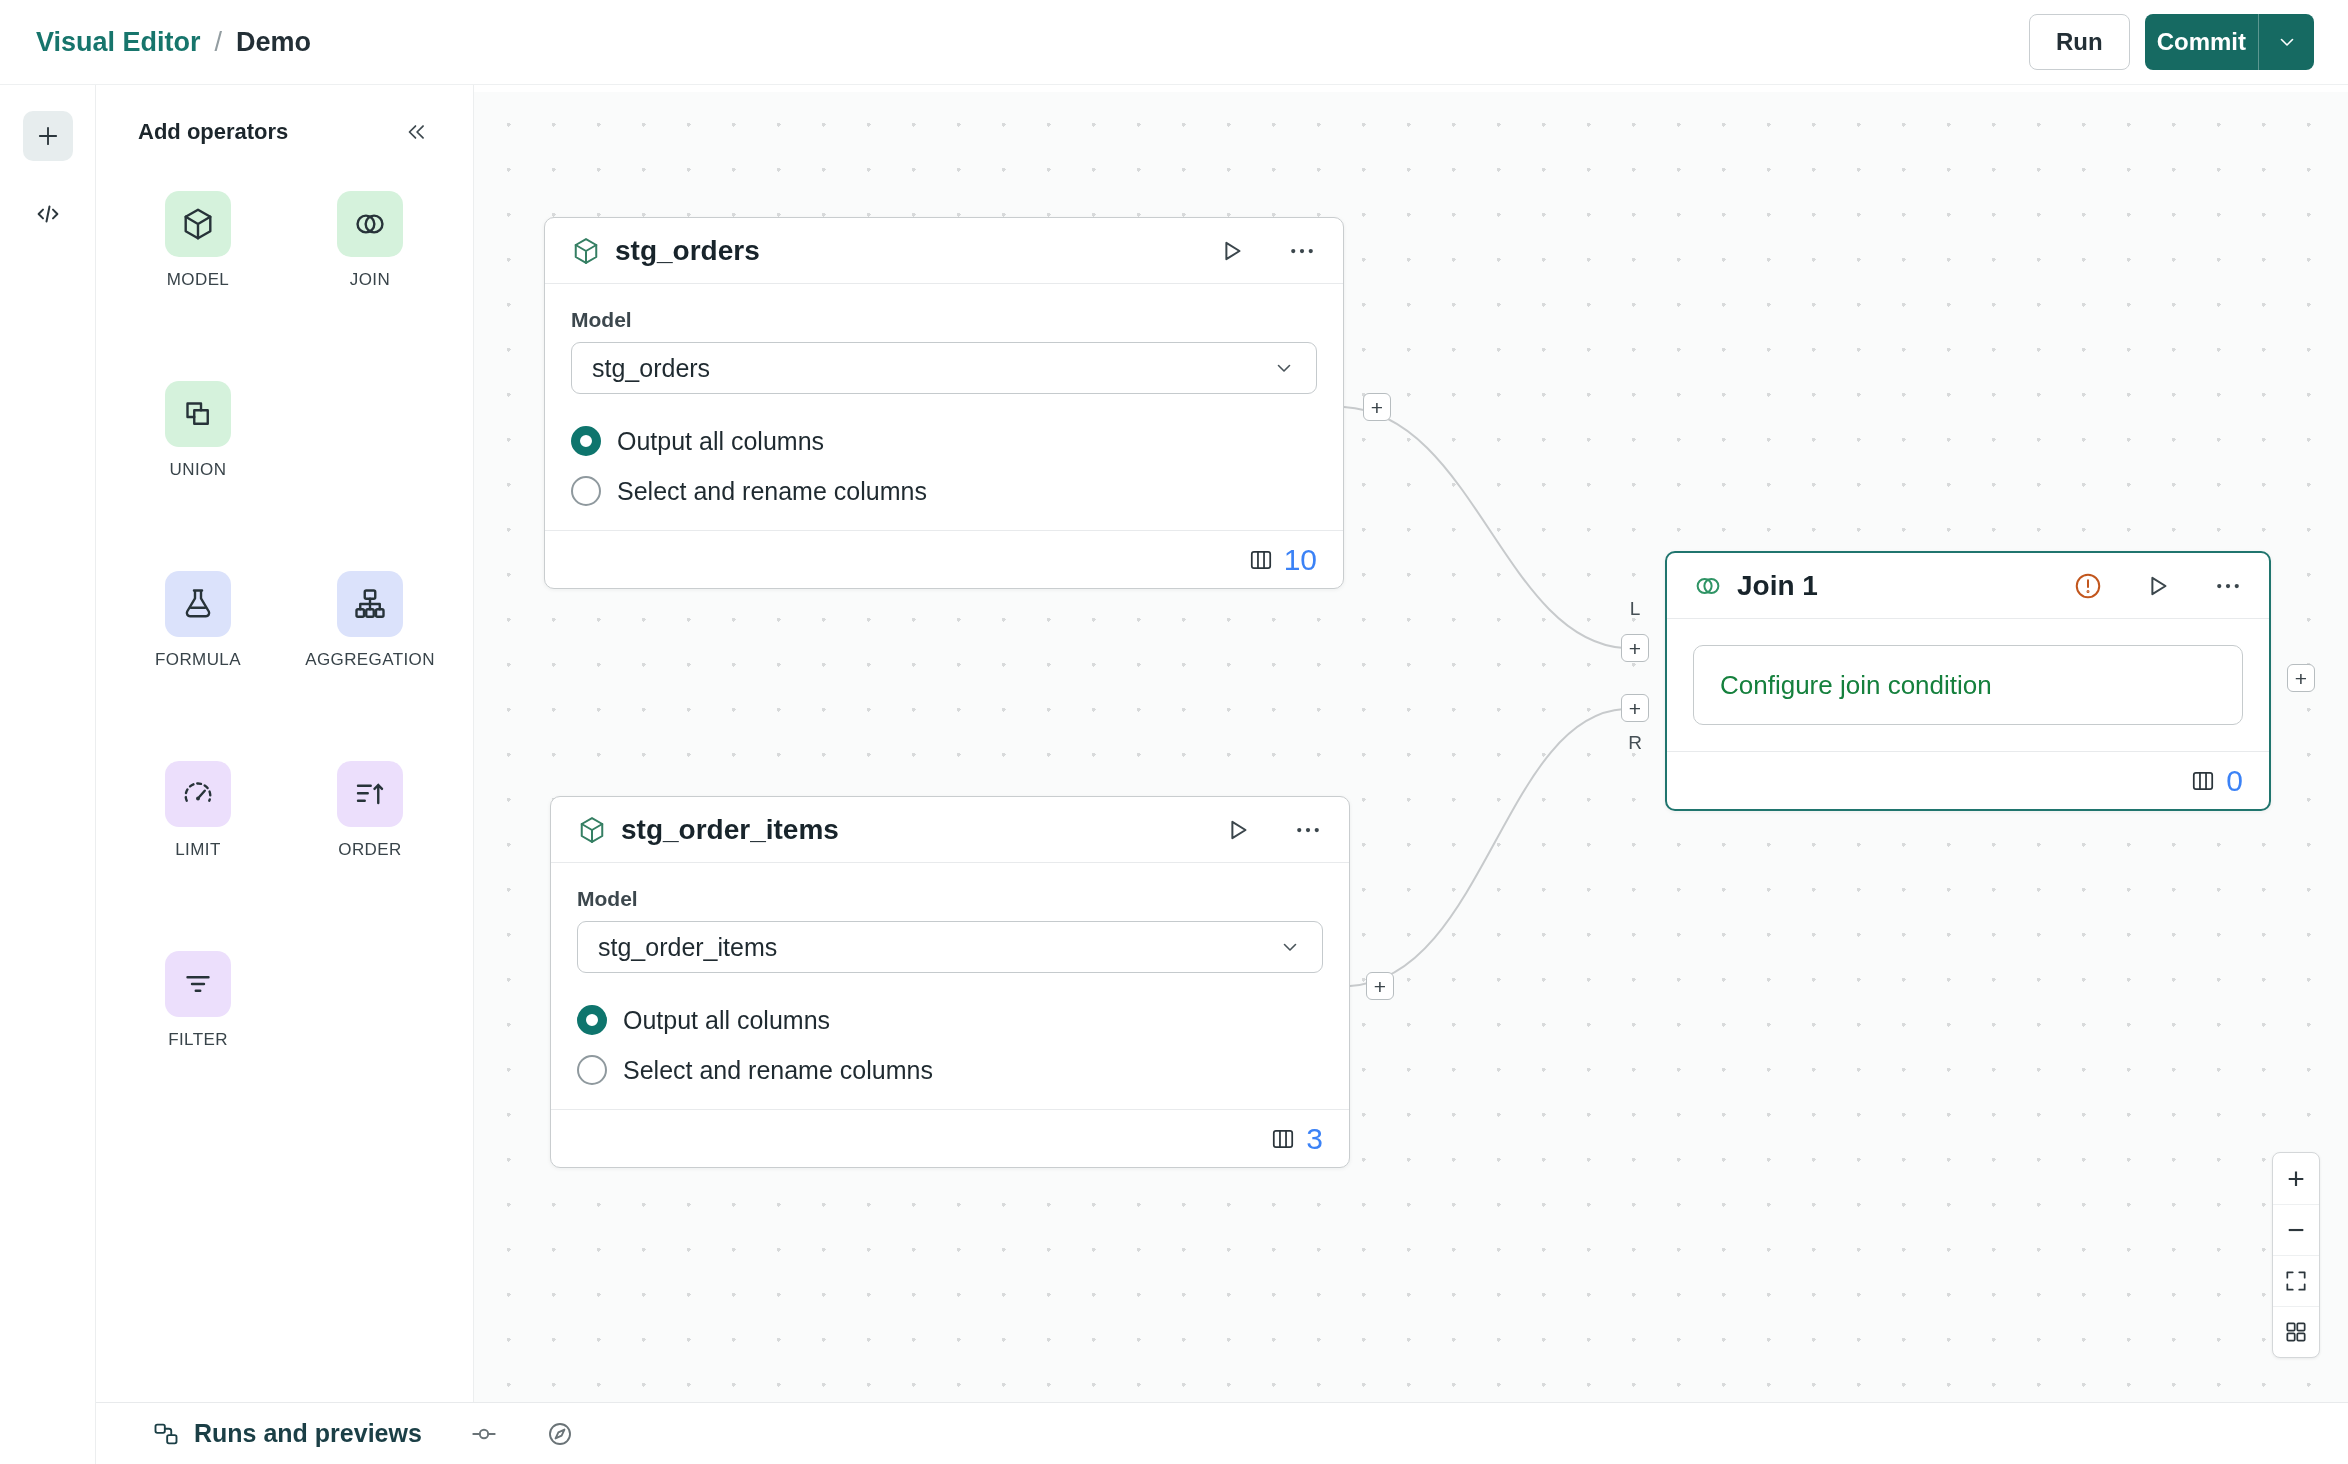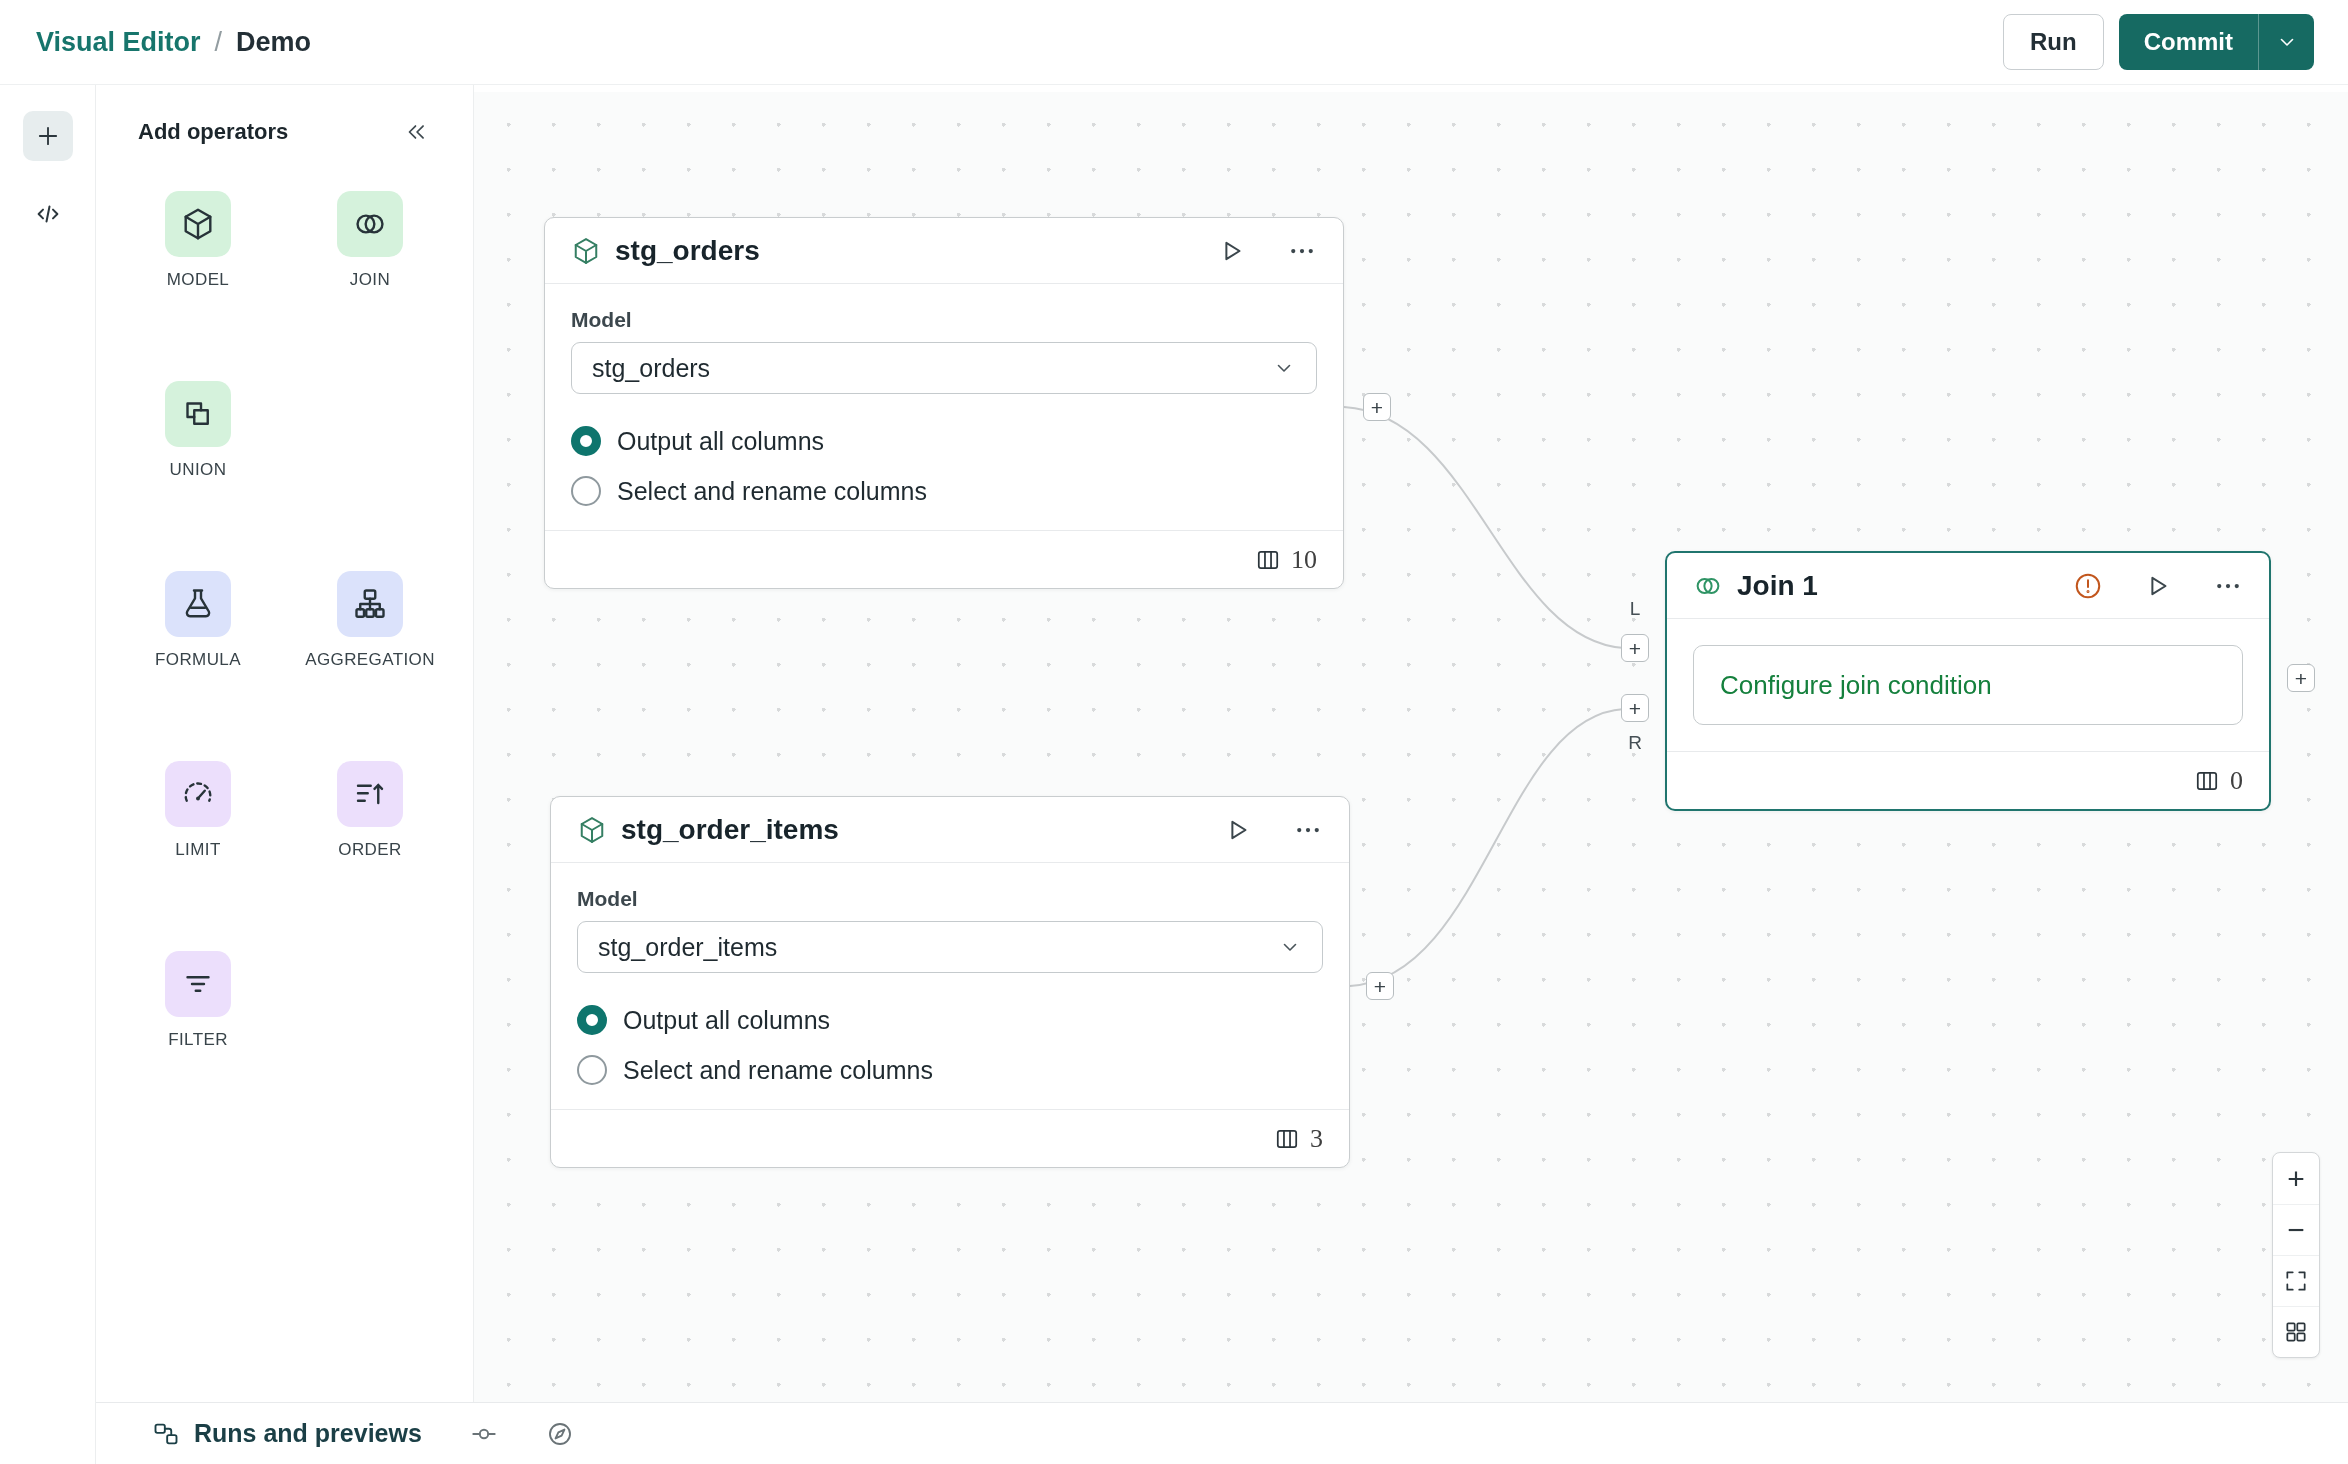--- a/index.html
+++ b/index.html
@@ -11,21 +11,21 @@
 
   
   .header { position:absolute; left:0; top:0; width:2348px; height:85px; background:#fff; display:flex; align-items:center; justify-content:space-between; padding:0 34px 0 36px; border-bottom:1px solid #eef0f1; z-index:30; }
   .breadcrumb { display:flex; align-items:baseline; gap:14px; font-size:27px; }
   .crumb-section { color:#17756c; font-weight:600; }
   .crumb-sep { color:#939da1; }
   .crumb-page { color:#232f36; font-weight:700; }
   .header-actions { display:flex; align-items:flex-end; gap:15px; }
   .btn-run { height:56px; padding:0 26px; font-size:24px; font-weight:600; color:#232f36; background:#fff; border:1.5px solid #c9ced1; border-radius:8px; display:flex; align-items:center; cursor:pointer; }
   .btn-commit-group { display:flex; height:56px; border-radius:8px; overflow:hidden; }
-  .btn-commit { background:#166a62; color:#fff; font-size:24px; font-weight:600; padding:0 25px; display:flex; align-items:center; border:none; cursor:pointer; }
+  .btn-commit { background:#166a62; color:#fff; font-size:24px; font-weight:600; padding:0 12px; display:flex; align-items:center; border:none; cursor:pointer; }
   .btn-commit-caret { background:#166a62; border-left:1px solid rgba(255,255,255,0.3); width:56px; display:flex; align-items:center; justify-content:center; color:#fff; cursor:pointer; }
 
   
   .rail { position:absolute; left:0; top:85px; width:96px; height:1379px; background:#fff; border-right:1px solid #eceeef; z-index:25; display:flex; flex-direction:column; align-items:center; padding-top:26px; gap:28px; }
   .rail-btn { width:50px; height:50px; border-radius:10px; display:flex; align-items:center; justify-content:center; color:#2c373d; cursor:pointer; }
   .rail-btn.active { background:#e7edee; }
 
   
   .op-panel { position:absolute; left:96px; top:85px; width:378px; height:1317px; background:#fff; border-right:1px solid #eceeef; z-index:20; }
   .op-panel-head { display:flex; align-items:center; justify-content:space-between; padding:34px 44px 0 42px; }
@@ -61,21 +61,21 @@
   .field-label { font-size:21px; font-weight:700; color:#3c474d; margin-bottom:10px; }
   .select { height:52px; border:1.5px solid #c5cacd; border-radius:9px; display:flex; align-items:center; justify-content:space-between; padding:0 20px; margin-bottom:22px; cursor:pointer; background:#fff; }
   .select-value { font-size:25px; color:#1f2a30; }
   .select .chev { color:#49545a; }
   .radio-row { display:flex; align-items:center; gap:16px; height:50px; cursor:pointer; }
   .radio { width:30px; height:30px; border-radius:50%; background:#fff; border:2px solid #8f999e; flex:none; }
   .radio.checked { border:9px solid #0e756d; }
   .radio-label { font-size:25px; color:#1f2a30; }
   .node-footer { height:58px; border-top:1px solid #e8eaec; display:flex; align-items:center; justify-content:flex-end; padding:0 26px; gap:10px; color:#2b353b; }
   .node-footer svg { width:26px; height:26px; }
-  .count { font-size:26px; color:#404040;font-family:Liberation Serif, serif; }
+  .count { font-size:30px; color:#3b82f6; }
 
   .model-node { width:800px; }
   .join-node { left:1191px; top:459px; width:606px; border:2px solid #20756e; }
   .join-box { height:80px; border:1.5px solid #c6cbcd; border-radius:10px; display:flex; align-items:center; padding:0 26px; font-size:26px; color:#15803d; }
   .join-node .node-body { padding:26px; }
   .join-node .node-icon { color:#2f9465; }
 
   .port { position:absolute; width:28px; height:28px; background:#fff; border:1.5px solid #b7bdc0; border-radius:6px; display:flex; align-items:center; justify-content:center; font-size:21px; line-height:1; color:#3a444a; z-index:8; cursor:crosshair; }
   .port-label { position:absolute; width:28px; text-align:center; font-size:19px; color:#454f55; z-index:8; }
 

